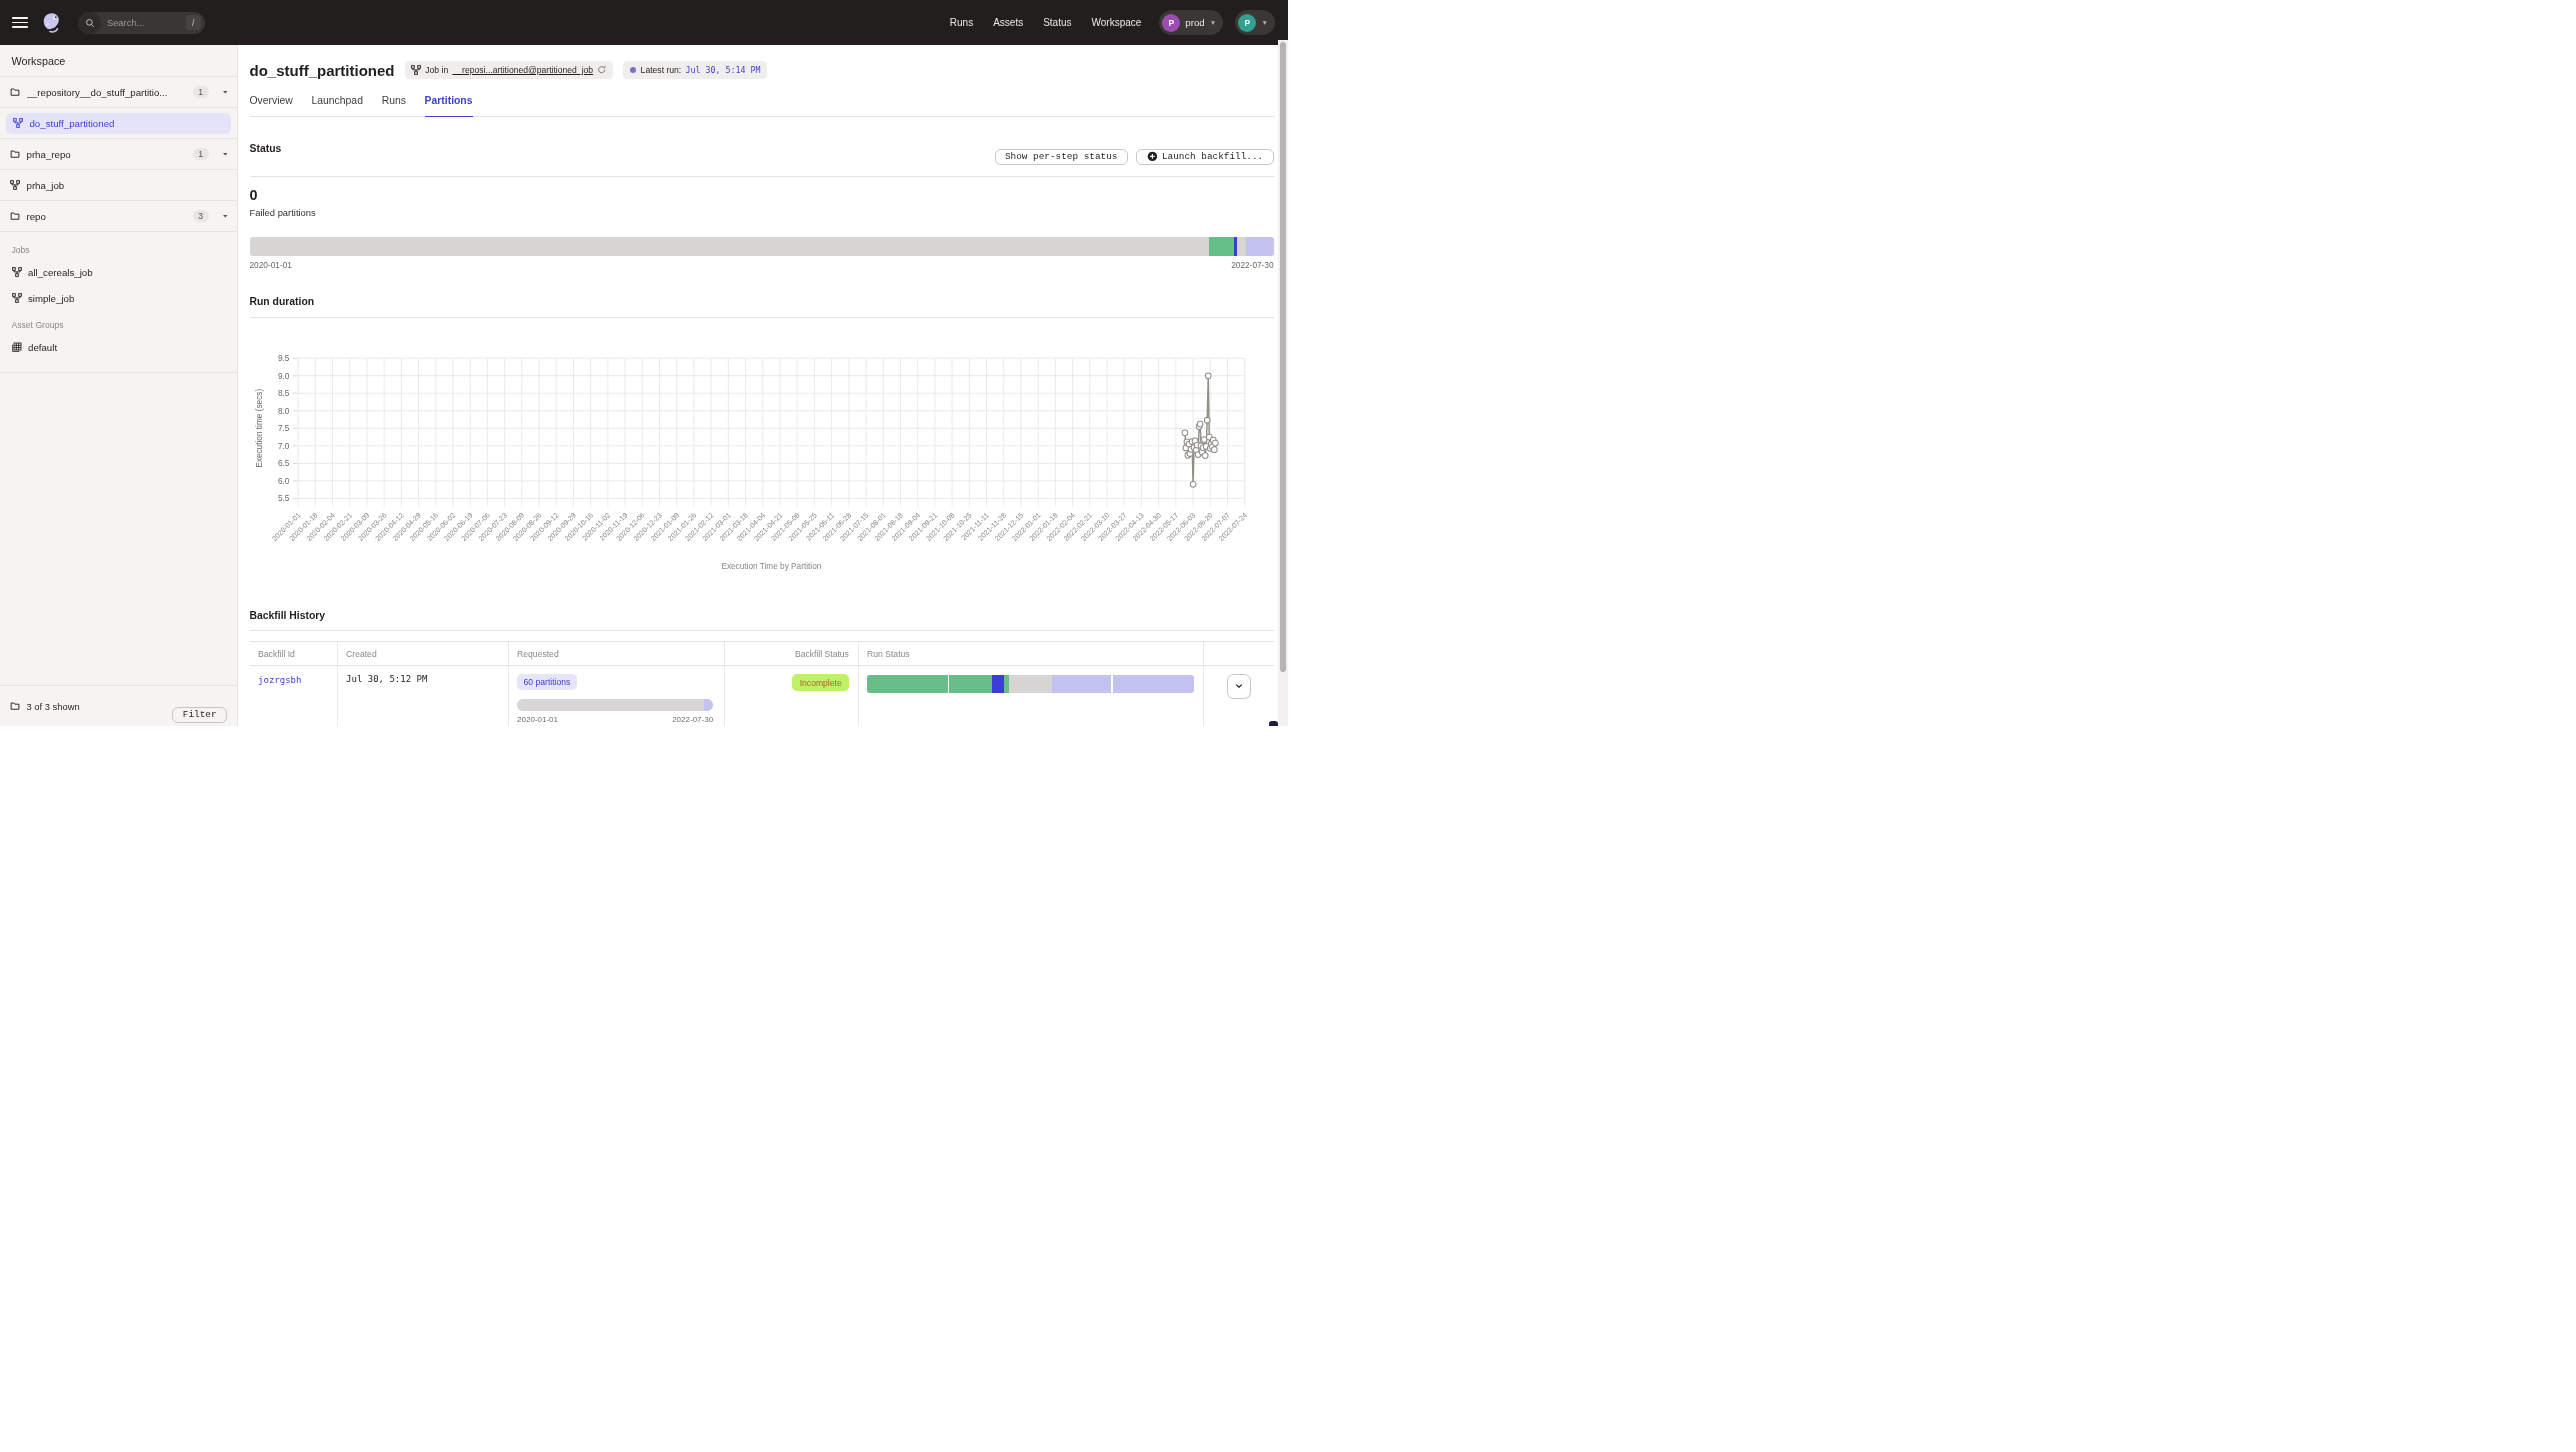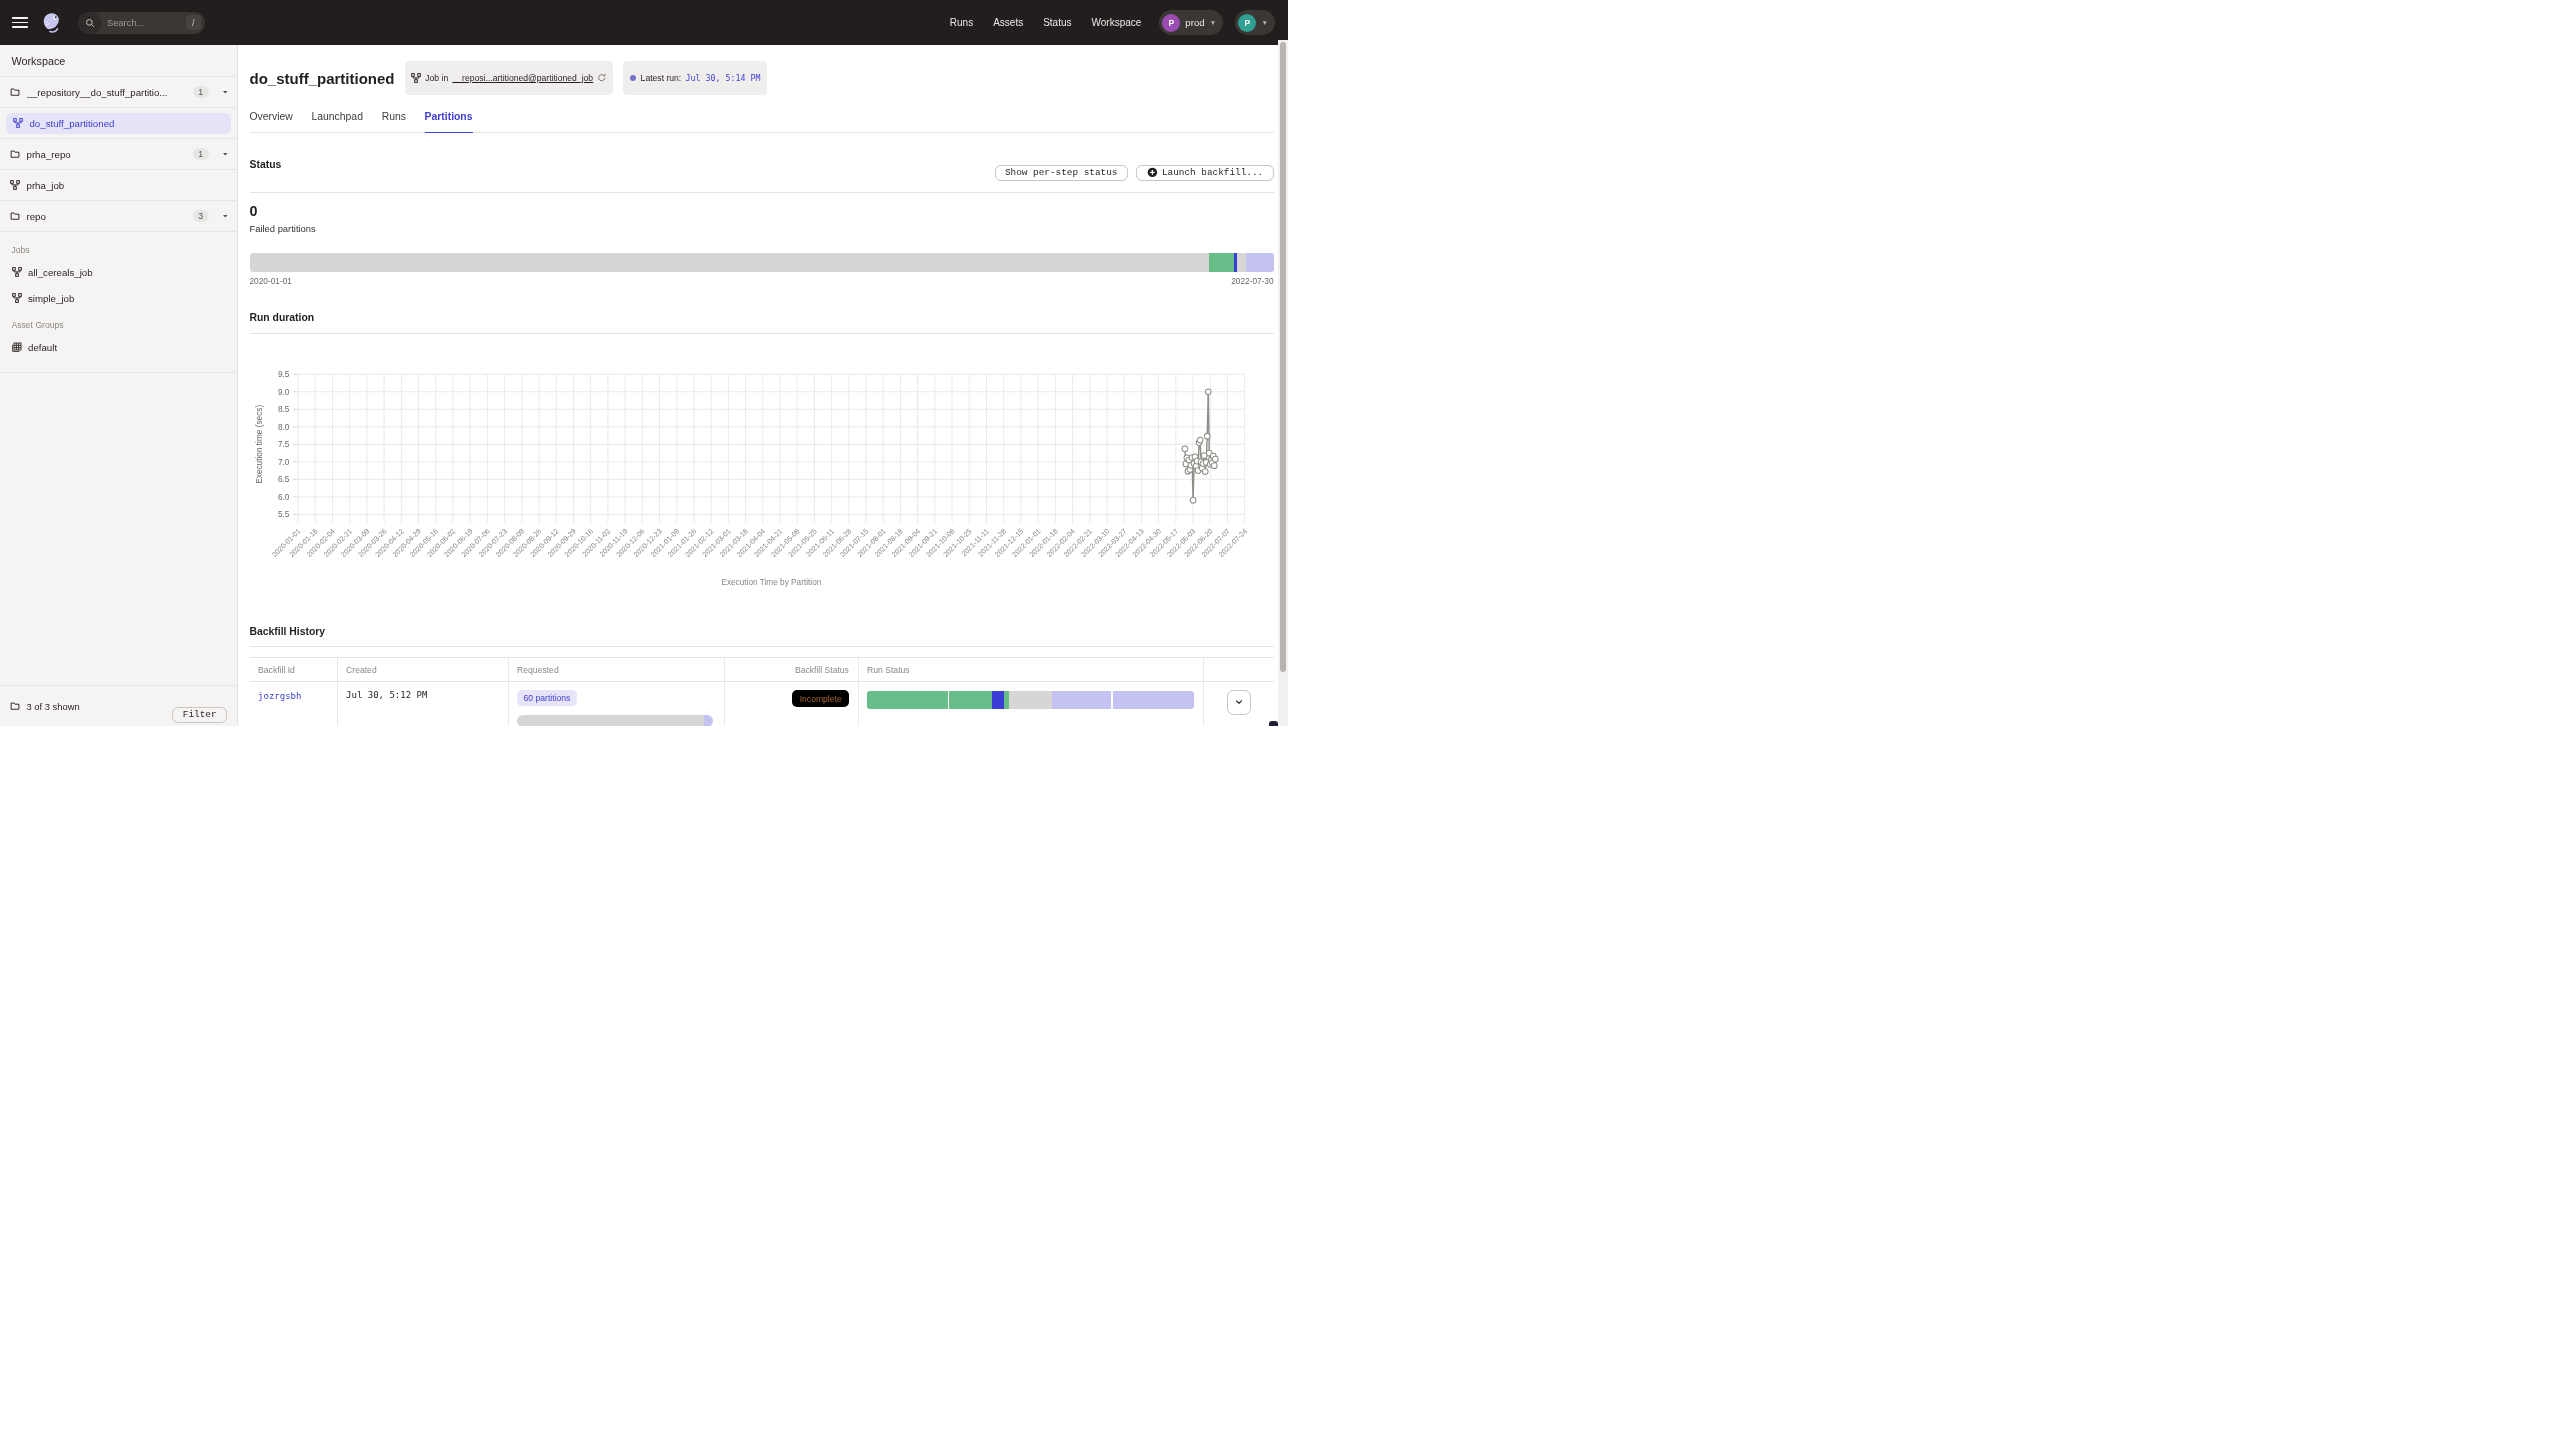--- a/index.html
+++ b/index.html
@@ -49,21 +49,21 @@
   .sec-row .lbl { font-size:9.7px; }
   .sb-footer { margin-top:auto; border-top:0.7px solid #E7E5E3; height:41px; display:flex; align-items:center; gap:6.5px; padding:0 10px; }
   .sb-footer .icn { display:flex; color:#231F1E; }
   .btn { border:0.7px solid #C8C5C2; background:#FFF; border-radius:5.8px; font-size:9.4px; color:#231F1E; padding:0 9.4px; height:16px; display:inline-flex; align-items:center; gap:4.3px; cursor:pointer; font-family:Liberation Mono, monospace; font-weight:500;margin-top:17px; }
   .sb-footer .btn { margin-left:auto; background:transparent; }
 
   
   .main { flex:1; min-width:0; padding:0 14.4px 0 11.5px; overflow:hidden; }
   .page-header { padding-top:16px; display:flex; align-items:center; gap:10px; }
   .page-title { font-size:15px; font-weight:700; }
-  .hdr-pill { background:#F0EEED; border-radius:4.3px; height:34px; display:flex; align-items:center; gap:4.3px; padding:0 6.5px; font-size:8.6px; }
+  .hdr-pill { background:#F0EEED; border-radius:4.3px; height:18px; display:flex; align-items:center; gap:4.3px; padding:0 6.5px; font-size:8.6px; }
   .hdr-pill .icn { display:flex; color:#231F1E; }
   .job-target { text-decoration:underline; cursor:pointer; }
   .run-dot { width:6.5px; height:6.5px; border-radius:50%; background:#7572C8; }
   .latest-val { color:#3F3FD1; font-family:"DejaVu Sans Mono",monospace; font-size:8.3px; cursor:pointer; }
   .tabs { margin-top:16px; border-bottom:0.7px solid #E6E4E2; display:flex; gap:18.7px; }
   .tab { font-size:10.4px; color:#3F3E3C; padding-bottom:10px; cursor:pointer; border-bottom:1.4px solid transparent; margin-bottom:-0.7px; }
   .tab.active { color:#3F3FD1; font-weight:600; border-bottom-color:#3F3FD1; }
   .status-row { margin-top:14.4px; display:flex; align-items:center; }
   .sec-heading { font-size:10.4px; font-weight:700; }
   .status-btns { margin-left:auto; display:flex; gap:8.6px; }
@@ -91,21 +91,21 @@
   .bf-hrow { border-bottom:0.7px solid #E6E4E2; }
   .bf-cell { padding:8px 8.6px; border-right:0.7px solid #ECEAE8; min-height:86px; }
   .bf-cell:last-child { border-right:none; }
   .bf-id { color:#3F3FD1; font-family:"DejaVu Sans Mono",monospace; font-size:9px; cursor:pointer; }
   .bf-created { font-family:"DejaVu Sans Mono",monospace; font-size:9px; }
   .tag { display:inline-block; background:#E6E4F8; color:#3F3FD1; border-radius:5px; font-size:8.6px; padding:2.9px 6.5px; }
   .mini-bar { margin-top:9.4px; width:196px; height:12.2px; border-radius:5.8px; overflow:hidden; display:flex; }
   .mini-bar > div { height:100%; }
   .mini-labels { width:196px; display:flex; justify-content:space-between; font-size:8px; color:#6F6C69; margin-top:3.6px; }
   .bf-status-cell { text-align:right; }
-  .status-badge { display:inline-block; background:#000000; color:#A8642D; border-radius:5px; font-size:8.6px; padding:3.6px 7.2px; }
+  .status-badge { display:inline-block; background:#bef264; color:#A8642D; border-radius:5px; font-size:8.6px; padding:3.6px 7.2px; }
   .run-status-bar { height:18.7px; border-radius:2.9px; overflow:hidden; display:flex; margin-top:0.7px; }
   .run-status-bar > div { height:100%; }
   .chev-btn { width:24px; height:24.5px; border:0.7px solid #C8C5C2; border-radius:6.5px; background:#FFF; display:flex; align-items:center; justify-content:center; cursor:pointer; margin:0 auto; }
 
   
   .scrollbar { position:absolute; top:40px; right:0; width:10px; bottom:0; background:#F3F1F0; }
   .scroll-thumb { position:absolute; top:2.2px; left:2.2px; width:5.8px; height:630px; background:#B6B3B1; border-radius:2.9px; cursor:pointer; }
   .corner-peek { position:absolute; right:10px; bottom:0; width:8.6px; height:5px; background:#201D39; border-radius:2.9px 2.9px 0 0; }
 </style>
 </head>

